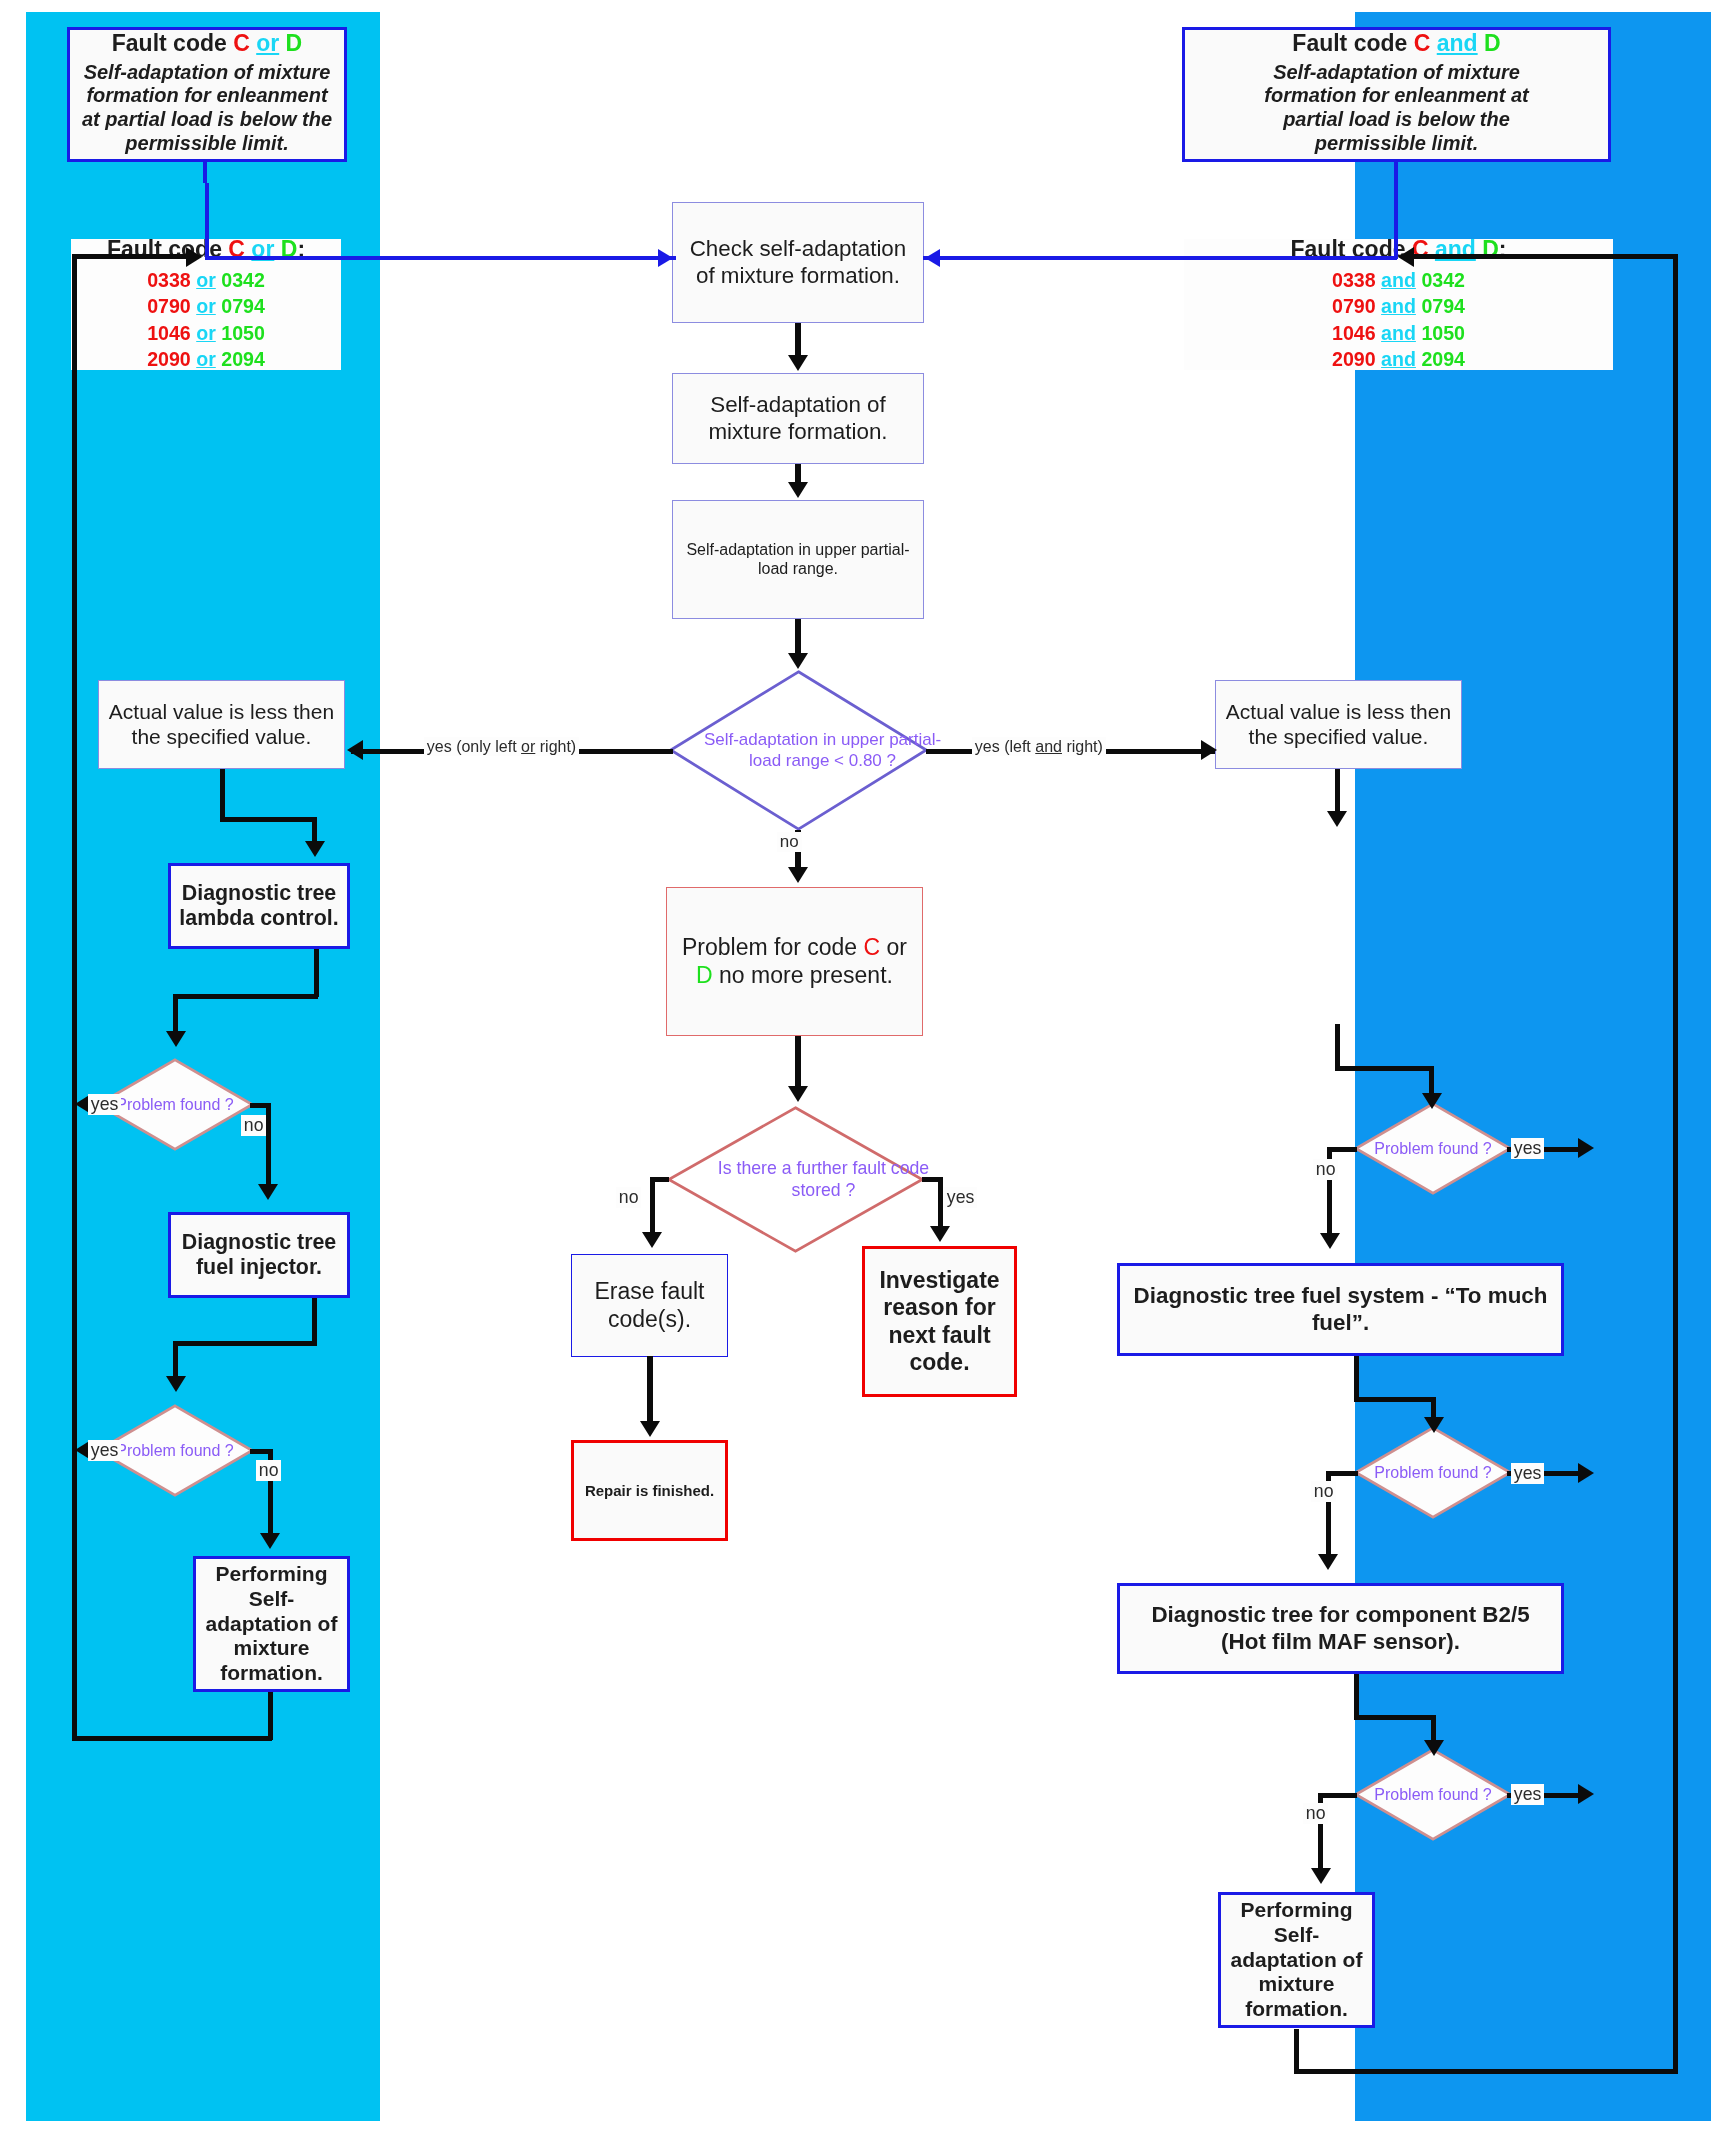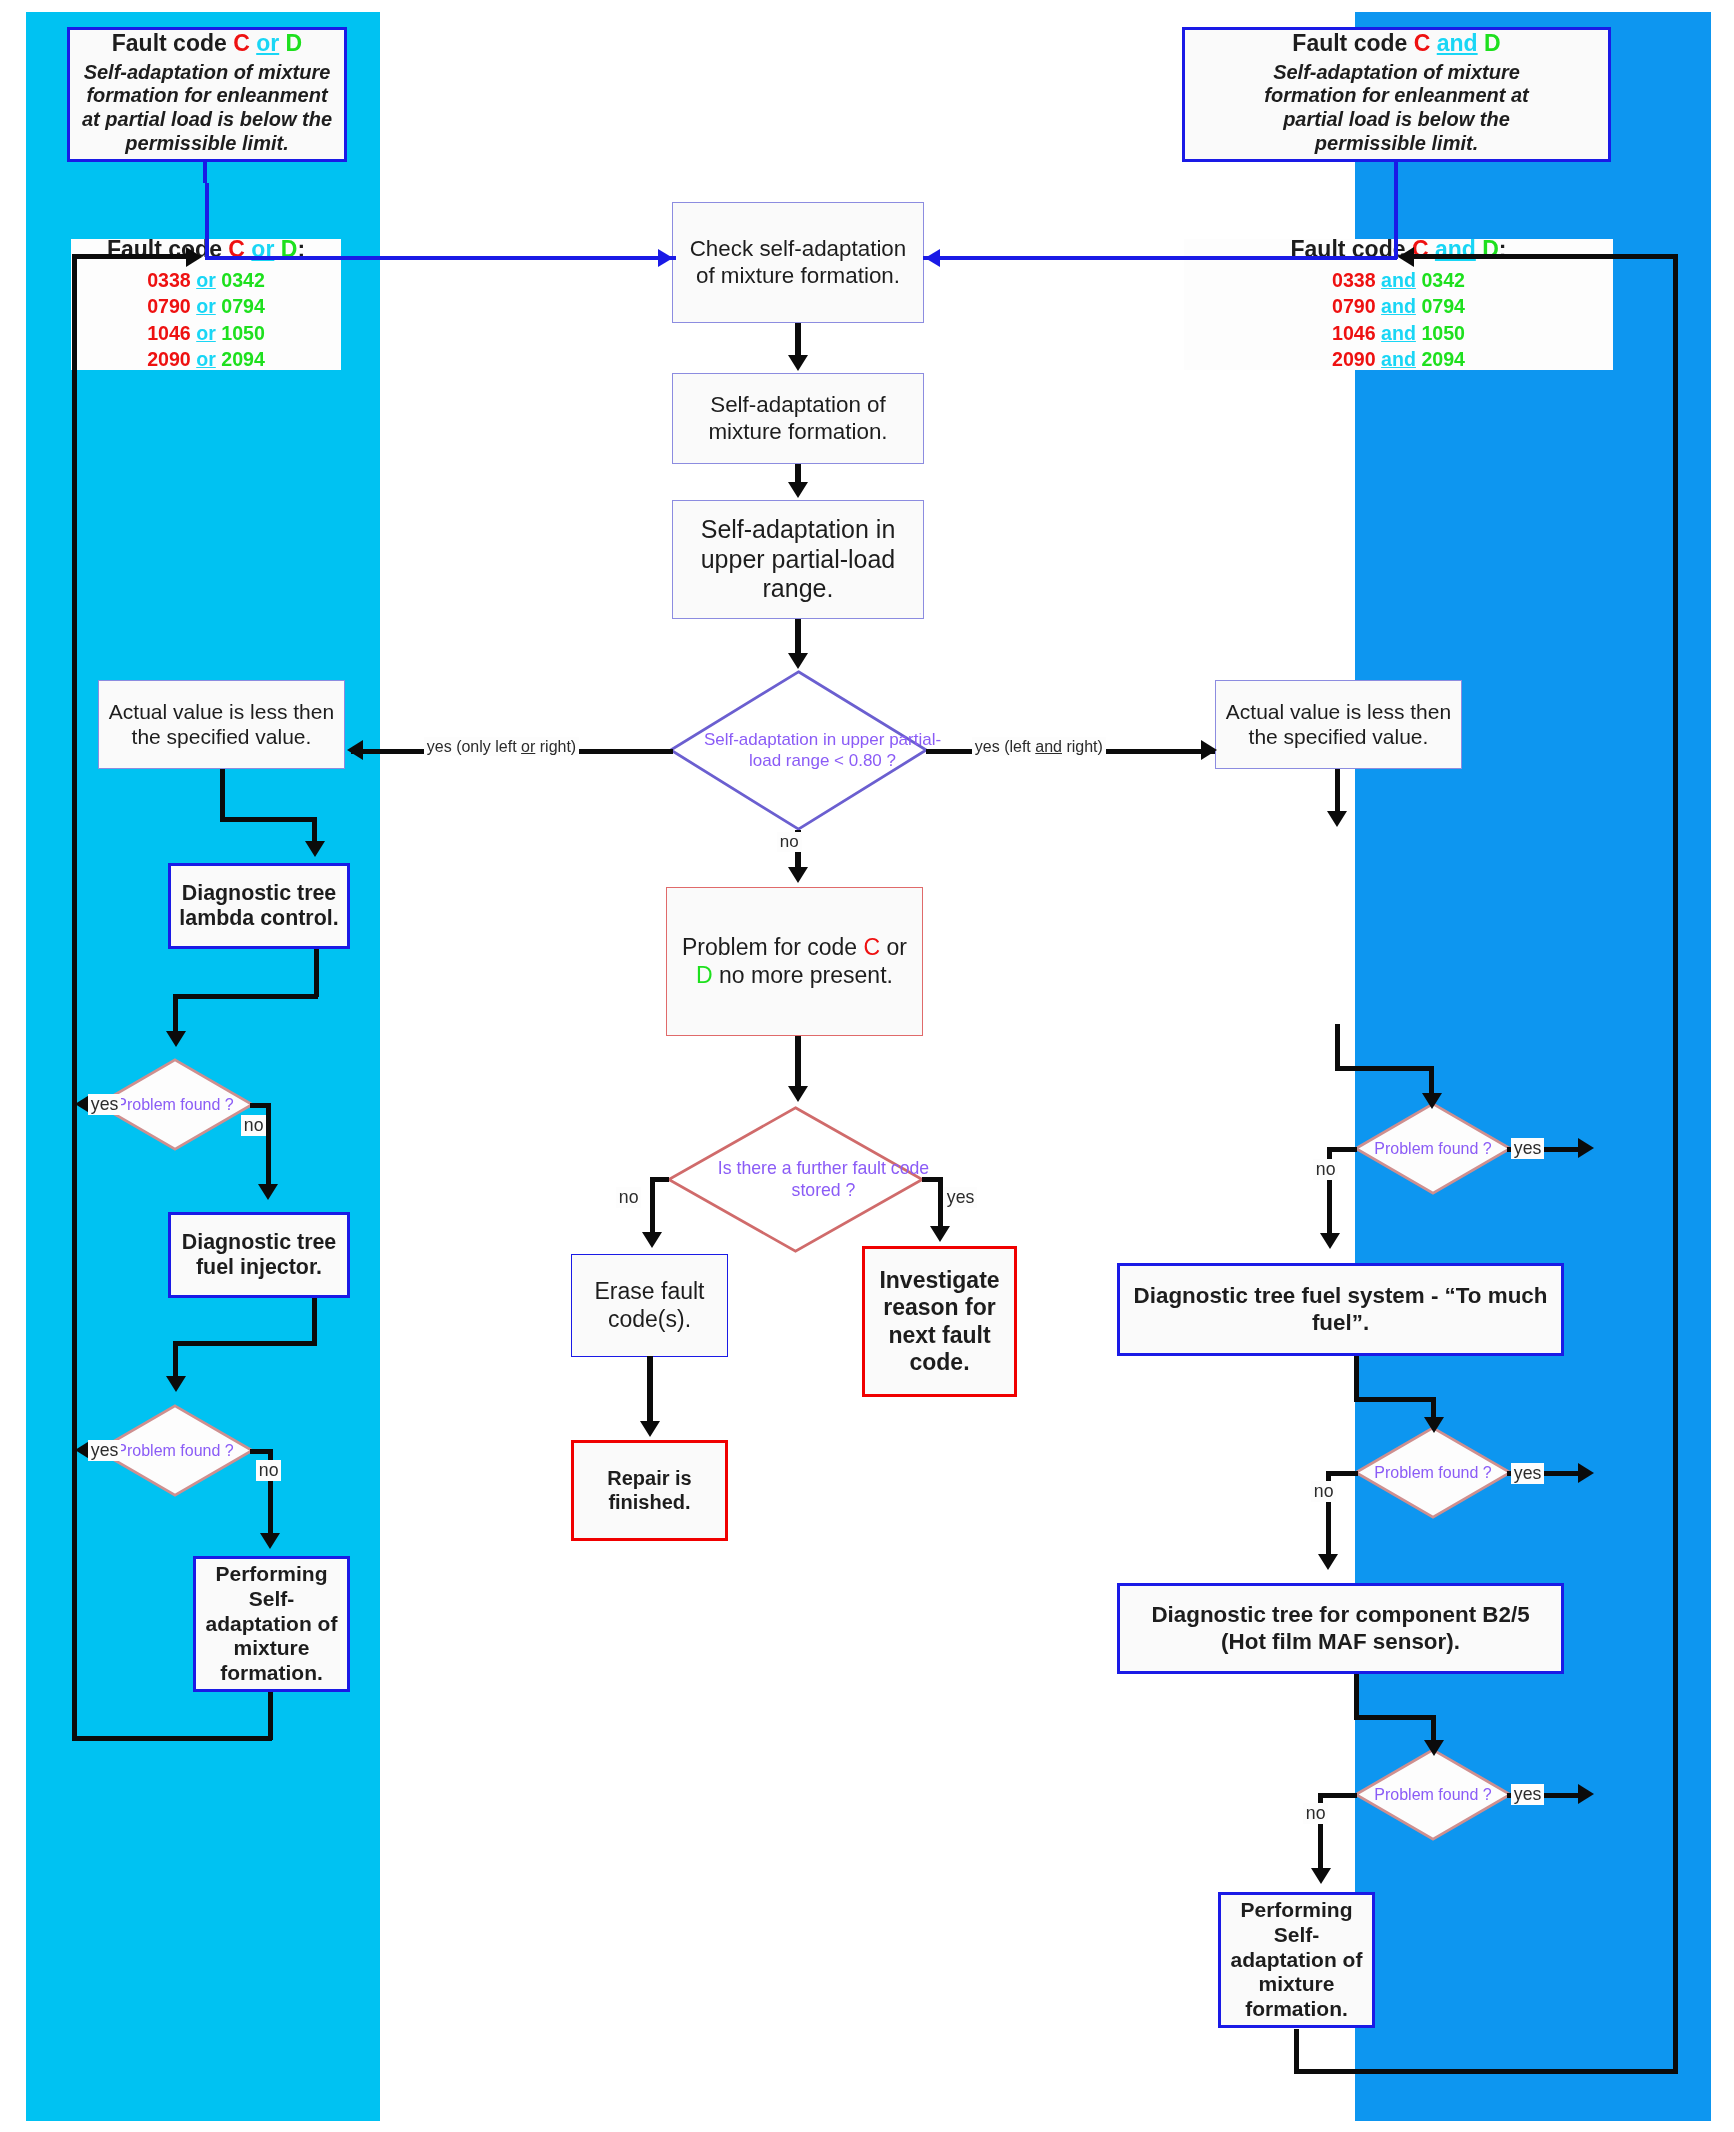--- a/index.html
+++ b/index.html
@@ -109,21 +109,21 @@
   </div>
 
   <div class="node b-lav" id="c-check" style="left:672px;top:202px;width:252px;height:121px;font-size:22.4px;padding:1.9px 9.3px;">
     <span>Check self-adaptation of mixture formation.</span>
   </div>
 
   <div class="node b-lav" id="c-self" style="left:672px;top:373px;width:252px;height:91px;font-size:22.4px;padding:1.9px 9.3px;">
     <span>Self-adaptation of mixture formation.</span>
   </div>
 
-  <div class="node b-lav" id="c-upper" style="left:672px;top:500px;width:252px;height:119px;font-size:25px;padding:1.9px 9.3px;">
+  <div class="node b-lav" id="c-upper" style="left:672px;top:500px;width:252px;height:119px;font-size:16px;padding:1.9px 9.3px;">
     <span>Self-adaptation in upper partial-load range.</span>
   </div>
 
   <div class="diamond" id="c-main" style="left:668px;top:669px;width:261px;height:163px;">
     <svg class="dshape" viewBox="0 0 280 175" preserveAspectRatio="none">
       <polygon points="140,3 277,87 140,172 3,87" fill="#ffffff" stroke="#6b5fd0" stroke-width="3"></polygon>
     </svg>
     <div class="dlabel" style="font-size:17px;padding:0 24px;">Self-adaptation in upper partial-load range &lt; 0.80 ?</div>
   </div>
 
@@ -141,21 +141,21 @@
   </div>
 
   <div class="node b-blue-thin" id="c-erase" style="left:571px;top:1254px;width:157px;height:103px;font-size:23px;padding:1.9px 5.6px;">
     <span>Erase fault code(s).</span>
   </div>
 
   <div class="node b-red bold" id="c-invest" style="left:862px;top:1246px;width:155px;height:151px;font-size:23px;padding:1.9px 5.6px;">
     <span>Investigate reason for next fault code.</span>
   </div>
 
-  <div class="node b-red bold" id="c-repair" style="left:571px;top:1440px;width:157px;height:101px;font-size:20px;padding:1.9px 5.6px;">
+  <div class="node b-red bold" id="c-repair" style="left:571px;top:1440px;width:157px;height:101px;font-size:15px;padding:1.9px 5.6px;">
     <span>Repair is finished.</span>
   </div>
 
   <div class="node b-blue bold" id="r-header" style="left:1182px;top:27px;width:429px;height:135px;flex-direction:column;font-size:20.5px;">
     <div style="font-size:23px;">
       <span>Fault code </span><span class="red">C</span><span> </span><span class="cyu">and</span><span> </span><span class="grn">D</span>
     </div>
     <div class="inner" style="font-size:20px;max-width:289px;">Self-adaptation of mixture formation for enleanment at partial load is below the permissible limit.</div>
   </div>
 

